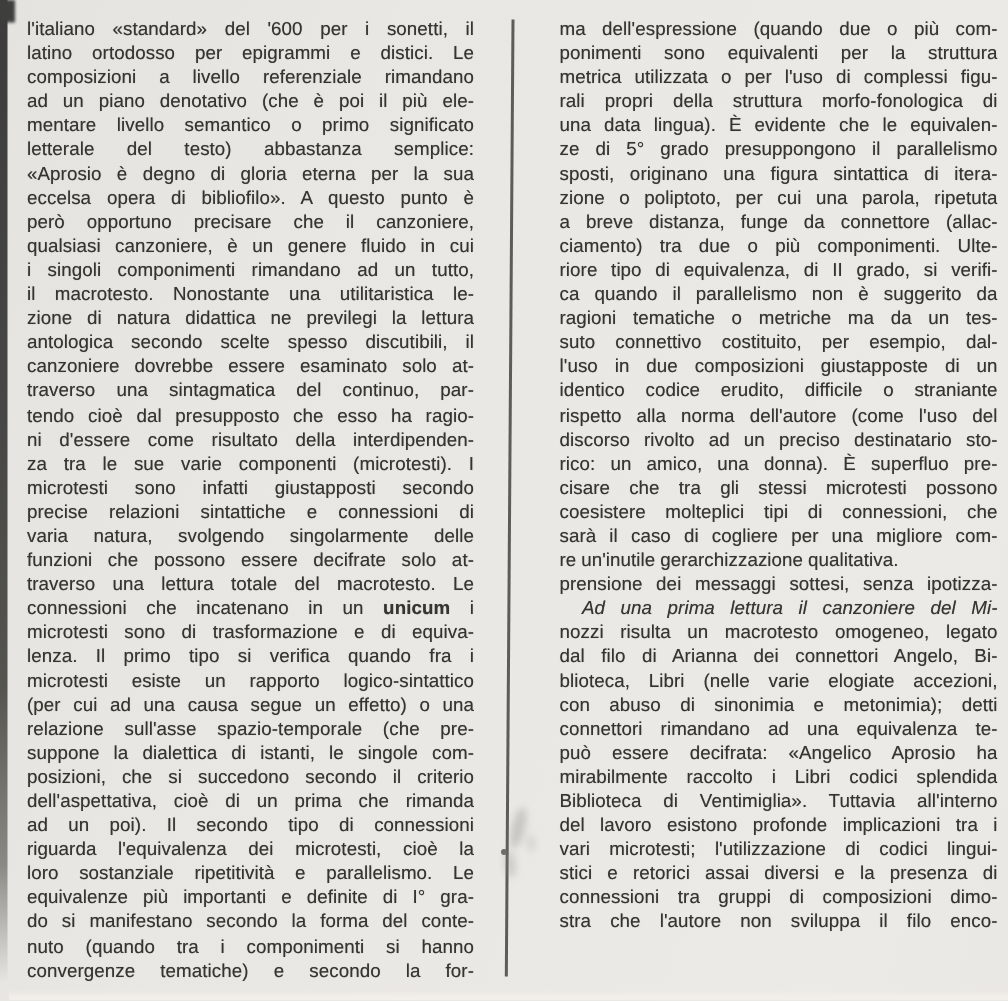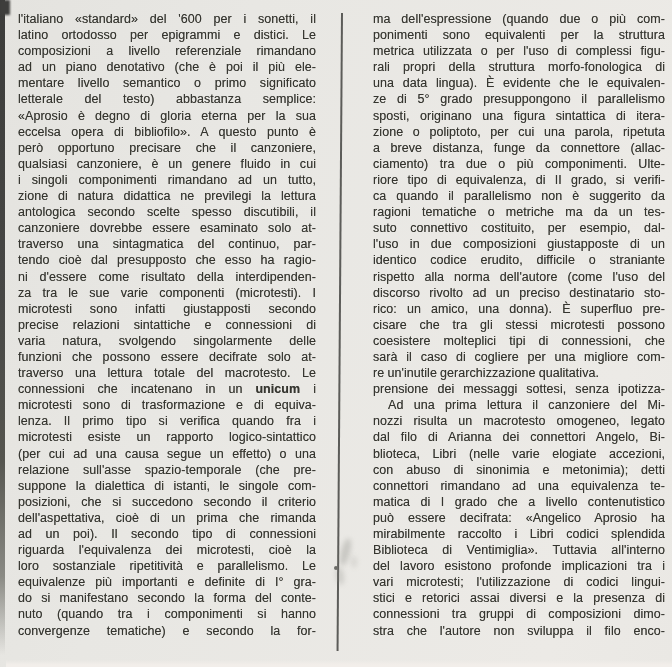--- a/index.html
+++ b/index.html
@@ -55,21 +55,21 @@
   .col-right{left:373px;width:292px;}
   .line{
     height:var(--lh);
     overflow:hidden;
     text-align:justify;
     text-align-last:justify;
     text-justify:inter-word;
     white-space:normal;
   }
   .line.no-just{text-align-last:left;}
-  .line.indent{text-indent:15px;}
+  .line.indent{text-indent:15px;font-style:italic;}
   .line b{font-weight:700;}
   
   .speck{
     position:absolute;left:334px;top:566px;width:4px;height:4px;
     border-radius:50%;background:#6b6b67;
   }
   .smudge{position:absolute;background:#8a8a84;filter:blur(2.5px);border-radius:50%;}
   .smudge-a{left:341px;top:538px;width:9px;height:28px;opacity:.35;transform:rotate(14deg);}
   .smudge-b{left:336px;top:567px;width:8px;height:18px;opacity:.28;transform:rotate(-8deg);}
   .smudge-c{left:351px;top:556px;width:6px;height:12px;opacity:.2;}
@@ -87,20 +87,21 @@
       <div class="line"><span>latino ortodosso per epigrammi e distici. Le</span></div>
       <div class="line"><span>composizioni a livello referenziale rimandano</span></div>
       <div class="line"><span>ad un piano denotativo (che è poi il più ele-</span></div>
       <div class="line"><span>mentare livello semantico o primo significato</span></div>
       <div class="line"><span>letterale del testo) abbastanza semplice:</span></div>
       <div class="line"><span>«Aprosio è degno di gloria eterna per la sua</span></div>
       <div class="line"><span>eccelsa opera di bibliofilo». A questo punto è</span></div>
       <div class="line"><span>però opportuno precisare che il canzoniere,</span></div>
       <div class="line"><span>qualsiasi canzoniere, è un genere fluido in cui</span></div>
       <div class="line"><span>i singoli componimenti rimandano ad un tutto,</span></div>
+      <div class="line"><span>il macrotesto. Nonostante una utilitaristica le-</span></div>
       <div class="line"><span>zione di natura didattica ne previlegi la lettura</span></div>
       <div class="line"><span>antologica secondo scelte spesso discutibili, il</span></div>
       <div class="line"><span>canzoniere dovrebbe essere esaminato solo at-</span></div>
       <div class="line"><span>traverso una sintagmatica del continuo, par-</span></div>
       <div class="line"><span>tendo cioè dal presupposto che esso ha ragio-</span></div>
       <div class="line"><span>ni d'essere come risultato della interdipenden-</span></div>
       <div class="line"><span>za tra le sue varie componenti (microtesti). I</span></div>
       <div class="line"><span>microtesti sono infatti giustapposti secondo</span></div>
       <div class="line"><span>precise relazioni sintattiche e connessioni di</span></div>
       <div class="line"><span>varia natura, svolgendo singolarmente delle</span></div>
@@ -148,21 +149,20 @@
       <div class="line"><span>coesistere molteplici tipi di connessioni, che</span></div>
       <div class="line"><span>sarà il caso di cogliere per una migliore com-</span></div>
       <div class="line no-just"><span>re un'inutile gerarchizzazione qualitativa.</span></div>
       <div class="line"><span>prensione dei messaggi sottesi, senza ipotizza-</span></div>
       <div class="line indent"><span>Ad una prima lettura il canzoniere del Mi-</span></div>
       <div class="line"><span>nozzi risulta un macrotesto omogeneo, legato</span></div>
       <div class="line"><span>dal filo di Arianna dei connettori Angelo, Bi-</span></div>
       <div class="line"><span>blioteca, Libri (nelle varie elogiate accezioni,</span></div>
       <div class="line"><span>con abuso di sinonimia e metonimia); detti</span></div>
       <div class="line"><span>connettori rimandano ad una equivalenza te-</span></div>
-      <div class="line"><span>matica di I grado che a livello contenutistico</span></div>
       <div class="line"><span>può essere decifrata: «Angelico Aprosio ha</span></div>
       <div class="line"><span>mirabilmente raccolto i Libri codici splendida</span></div>
       <div class="line"><span>Biblioteca di Ventimiglia». Tuttavia all'interno</span></div>
       <div class="line"><span>del lavoro esistono profonde implicazioni tra i</span></div>
       <div class="line"><span>vari microtesti; l'utilizzazione di codici lingui-</span></div>
       <div class="line"><span>stici e retorici assai diversi e la presenza di</span></div>
       <div class="line"><span>connessioni tra gruppi di composizioni dimo-</span></div>
       <div class="line"><span>stra che l'autore non sviluppa il filo enco-</span></div>
     </div>
 

